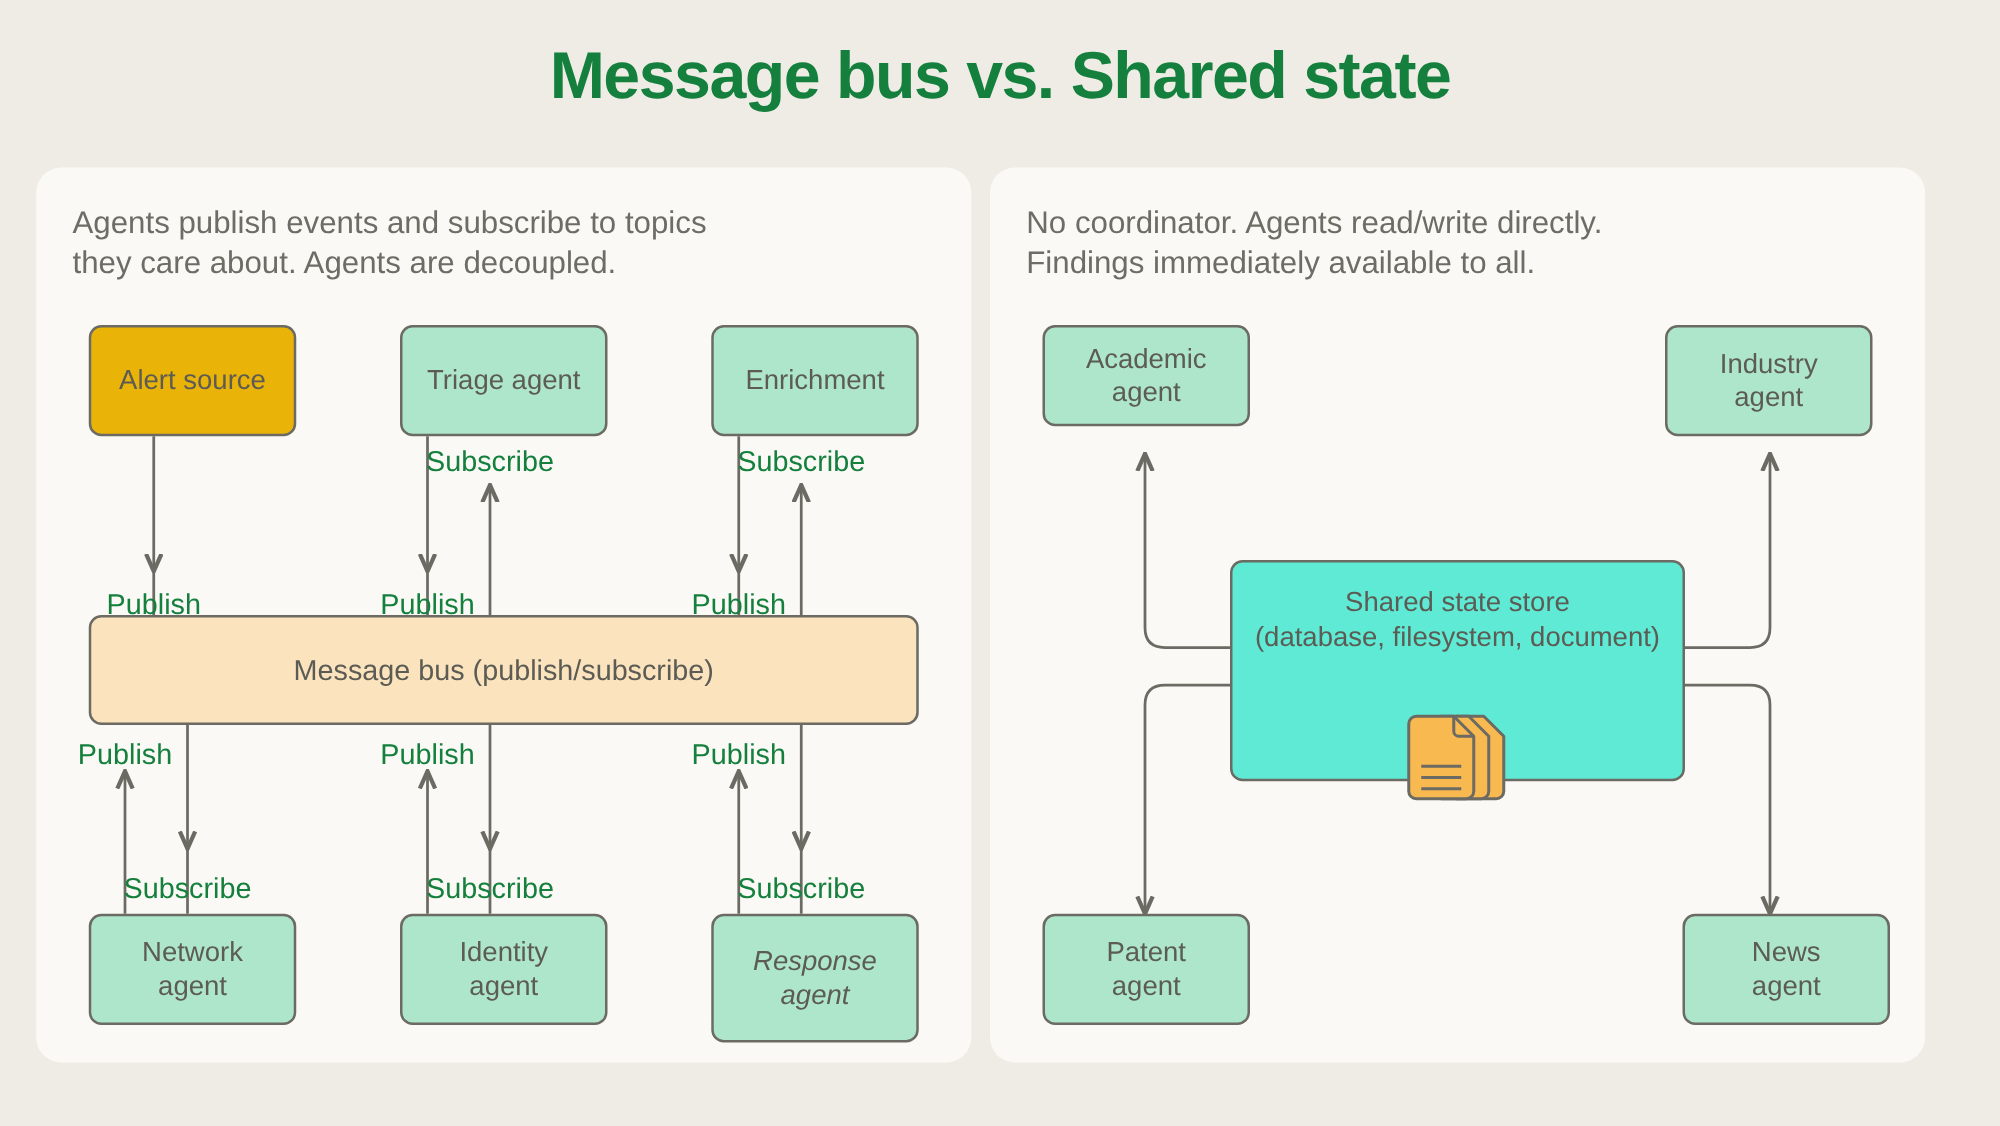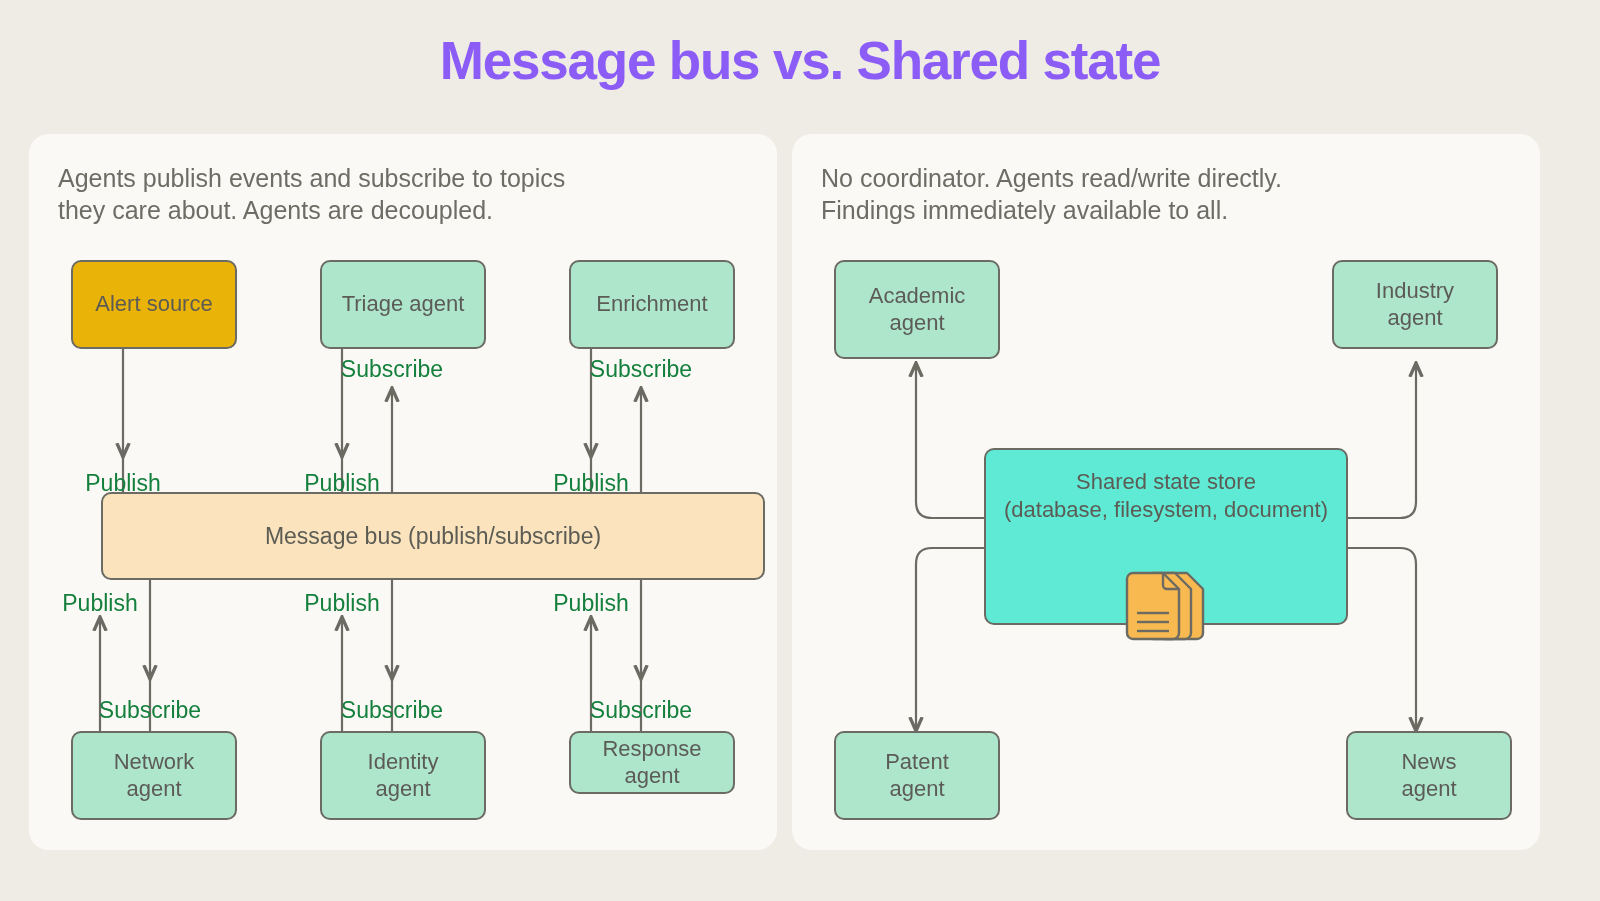--- a/index.html
+++ b/index.html
@@ -8,21 +8,21 @@
     background: #efece6;
     font-family: "Liberation Sans", sans-serif;
     overflow: hidden;
   }
   #root { position: relative; width: 1600px; height: 901px; }
 
   .title {
     position: absolute; top: 30px; left: 0; width: 1600px;
     text-align: center;
     font-size: 53px; font-weight: 700; letter-spacing: -1.2px;
-    color: #8b5cf6;
+    color: #15803d;
   }
 
   .panel {
     position: absolute; top: 134px; height: 716px;
     background: #faf9f5;
     border-radius: 20px;
   }
   #panel-left  { left: 29px;  width: 748px; }
   #panel-right { left: 792px; width: 748px; }
 
@@ -109,27 +109,27 @@
       <line x1="562" y1="597" x2="562" y2="483" marker-end="url(#ah)"></line>
 
       <line x1="612" y1="446" x2="612" y2="545" marker-end="url(#ah)"></line>
       <line x1="612" y1="545" x2="612" y2="597"></line>
     </svg>
 
     <div class="node blue" style="left:42px;  top:126px; width:166px; height:89px;">Alert source</div>
     <div class="node green" style="left:291px; top:126px; width:166px; height:89px;">Triage agent</div>
     <div class="node green" style="left:540px; top:126px; width:166px; height:89px;">Enrichment</div>
 
-    <div class="node bus" style="left:42px; top:358px; width:664px; height:88px;margin-left:30px;">Message bus (publish/subscribe)</div>
+    <div class="node bus" style="left:42px; top:358px; width:664px; height:88px;">Message bus (publish/subscribe)</div>
 
     <div class="node green" style="left:42px;  top:597px; width:166px; height:89px;">Network
 agent</div>
     <div class="node green" style="left:291px; top:597px; width:166px; height:89px;">Identity
 agent</div>
-    <div class="node green" style="left:540px; top:597px; width:166px; height:63px;">Response
+    <div class="node green" style="left:540px; top:597px; width:166px; height:103px;font-style:italic;">Response
 agent</div>
 
     <span class="edge-label" style="left:94px; top:336px; transform:translateX(-50%);">Publish</span>
     <span class="edge-label" style="left:313px; top:336px; transform:translateX(-50%);">Publish</span>
     <span class="edge-label" style="left:363px; top:222px; transform:translateX(-50%);">Subscribe</span>
     <span class="edge-label" style="left:562px; top:336px; transform:translateX(-50%);">Publish</span>
     <span class="edge-label" style="left:612px; top:222px; transform:translateX(-50%);">Subscribe</span>
 
     <span class="edge-label" style="left:71px; top:456px; transform:translateX(-50%);">Publish</span>
     <span class="edge-label" style="left:121px; top:563px; transform:translateX(-50%);">Subscribe</span>
@@ -148,21 +148,21 @@
 
       <path d="M 192 384 L 140 384 Q 124 384 124 368 L 124 229" marker-end="url(#ah)"></path>
 
       <path d="M 192 414 L 140 414 Q 124 414 124 430 L 124 597" marker-end="url(#ah)"></path>
 
       <path d="M 556 384 L 608 384 Q 624 384 624 368 L 624 229" marker-end="url(#ah)"></path>
 
       <path d="M 556 414 L 608 414 Q 624 414 624 430 L 624 597" marker-end="url(#ah)"></path>
     </svg>
 
-    <div class="node green" style="left:42px;  top:126px; width:166px; height:99px;">Academic
+    <div class="node green" style="left:42px;  top:126px; width:166px; height:81px;">Academic
 agent</div>
     <div class="node green" style="left:540px; top:126px; width:166px; height:89px;">Industry
 agent</div>
     <div class="node green" style="left:42px;  top:597px; width:166px; height:89px;">Patent
 agent</div>
     <div class="node green" style="left:540px; top:597px; width:166px; height:89px;margin-left:14px;">News
 agent</div>
 
     <div class="node store" style="left:192px; top:314px; width:364px; height:177px;">
       <div class="store-label">Shared state store

